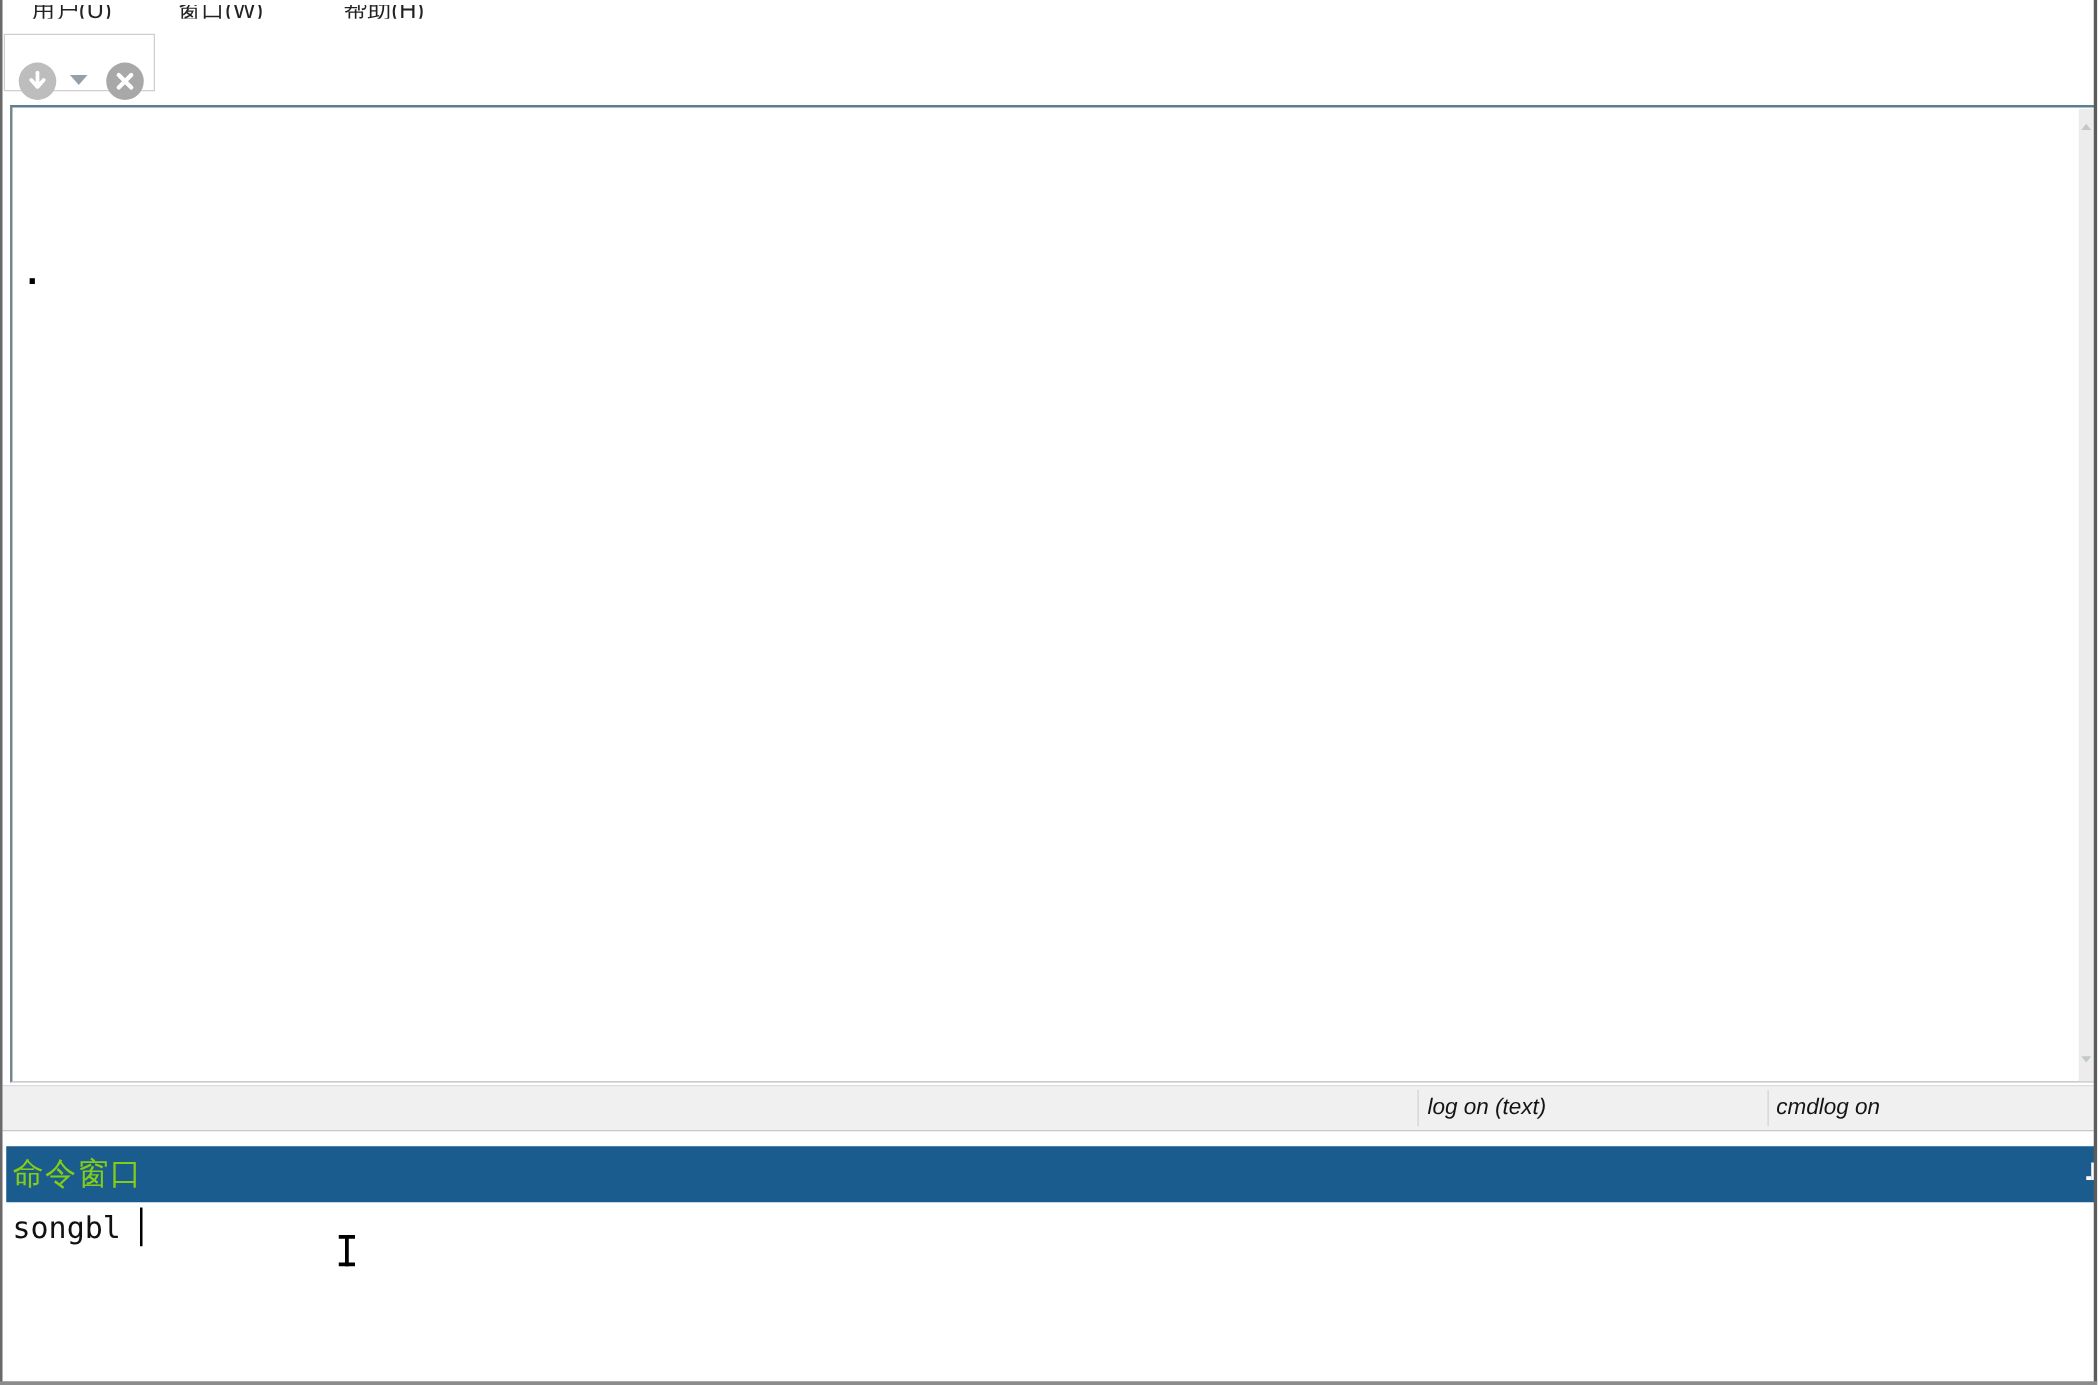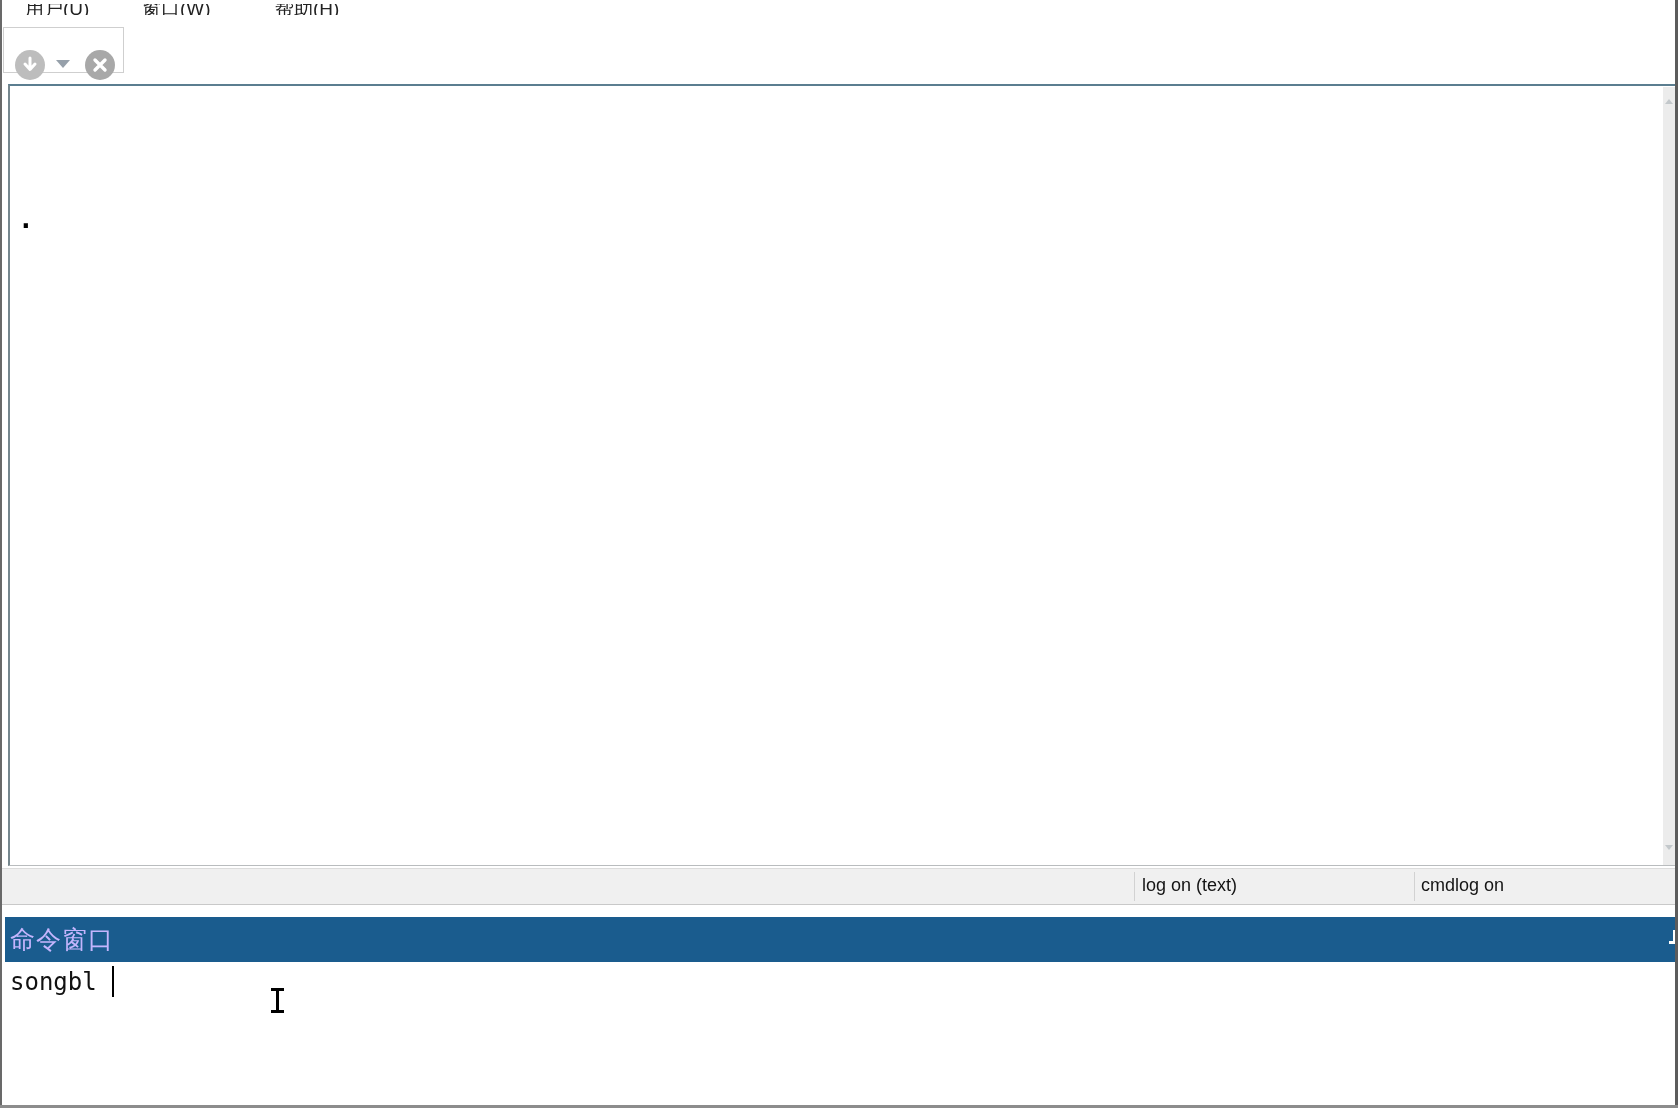--- a/index.html
+++ b/index.html
@@ -34,30 +34,30 @@
   .prompt { position: absolute; left: 8px; top: 118px; font-family: "DejaVu Sans Mono", monospace; font-weight: bold; font-size: 26px; color: #000000; }
   .v-scrollbar { position: absolute; left: 1653px; top: 1px; width: 12px; height: 778px; background: #ececec; }
   .sb-arrow-up { position: absolute; left: 2px; top: 12px; width: 0; height: 0;
                  border-left: 4px solid transparent; border-right: 4px solid transparent; border-bottom: 5px solid #c3c8cb; }
   .sb-arrow-down { position: absolute; left: 2px; top: 758px; width: 0; height: 0;
                    border-left: 4px solid transparent; border-right: 4px solid transparent; border-top: 5px solid #c3c8cb; }
 
   
   .status-bar { position: absolute; left: 2px; top: 868px; width: 1673px; height: 37px; background: #f0f0f0;
                 border-top: 1px solid #dcdcdc; border-bottom: 1px solid #c9c9c9; }
-  .status-cell { position: absolute; top: 6px; font-size: 18px; color: #141414; white-space: nowrap; }
+  .status-cell { position: absolute; top: 6px; font-size: 18px; color: #141414; white-space: nowrap; font-style: italic; }
   .status-cell.log { left: 1140px; }
   .status-cell.cmdlog { left: 1419px; }
   .status-divider { position: absolute; top: 3px; width: 1px; height: 29px; background: #d2d2d2; }
   .status-divider.d1 { left: 1132px; }
   .status-divider.d2 { left: 1412px; }
 
   
   .cmd-titlebar { position: absolute; left: 5px; top: 917px; width: 1671px; height: 45px; background: #1a5c8e; }
-  .cmd-title { position: absolute; left: 5px; top: 0; height: 45px; line-height: 45px; font-size: 25px; color: #c4b5fd; letter-spacing: 1px; white-space: nowrap; }
+  .cmd-title { position: absolute; left: 5px; top: 0; height: 45px; line-height: 45px; font-size: 25px; color: #84cc16; letter-spacing: 1px; white-space: nowrap; }
   .clipped-glyph { position: absolute; left: 1663px; top: 13px; width: 8px; height: 15px; }
   .clipped-glyph .stem { position: absolute; right: 0; top: 0; width: 3px; height: 14px; background: #ffffff; }
   .clipped-glyph .foot { position: absolute; right: 3px; bottom: 1px; width: 4px; height: 3px; background: #ffffff; }
 
   
   .cmd-input-area { position: absolute; left: 2px; top: 962px; width: 1673px; height: 143px; background: #ffffff; }
   .cmd-text { position: absolute; left: 8px; top: 6px; font-family: "DejaVu Sans Mono", "Liberation Mono", monospace; font-weight: normal; font-size: 24px; color: #111111; white-space: pre; }
   .caret { position: absolute; left: 110px; top: 4px; width: 2px; height: 31px; background: #000000; }
 
   

